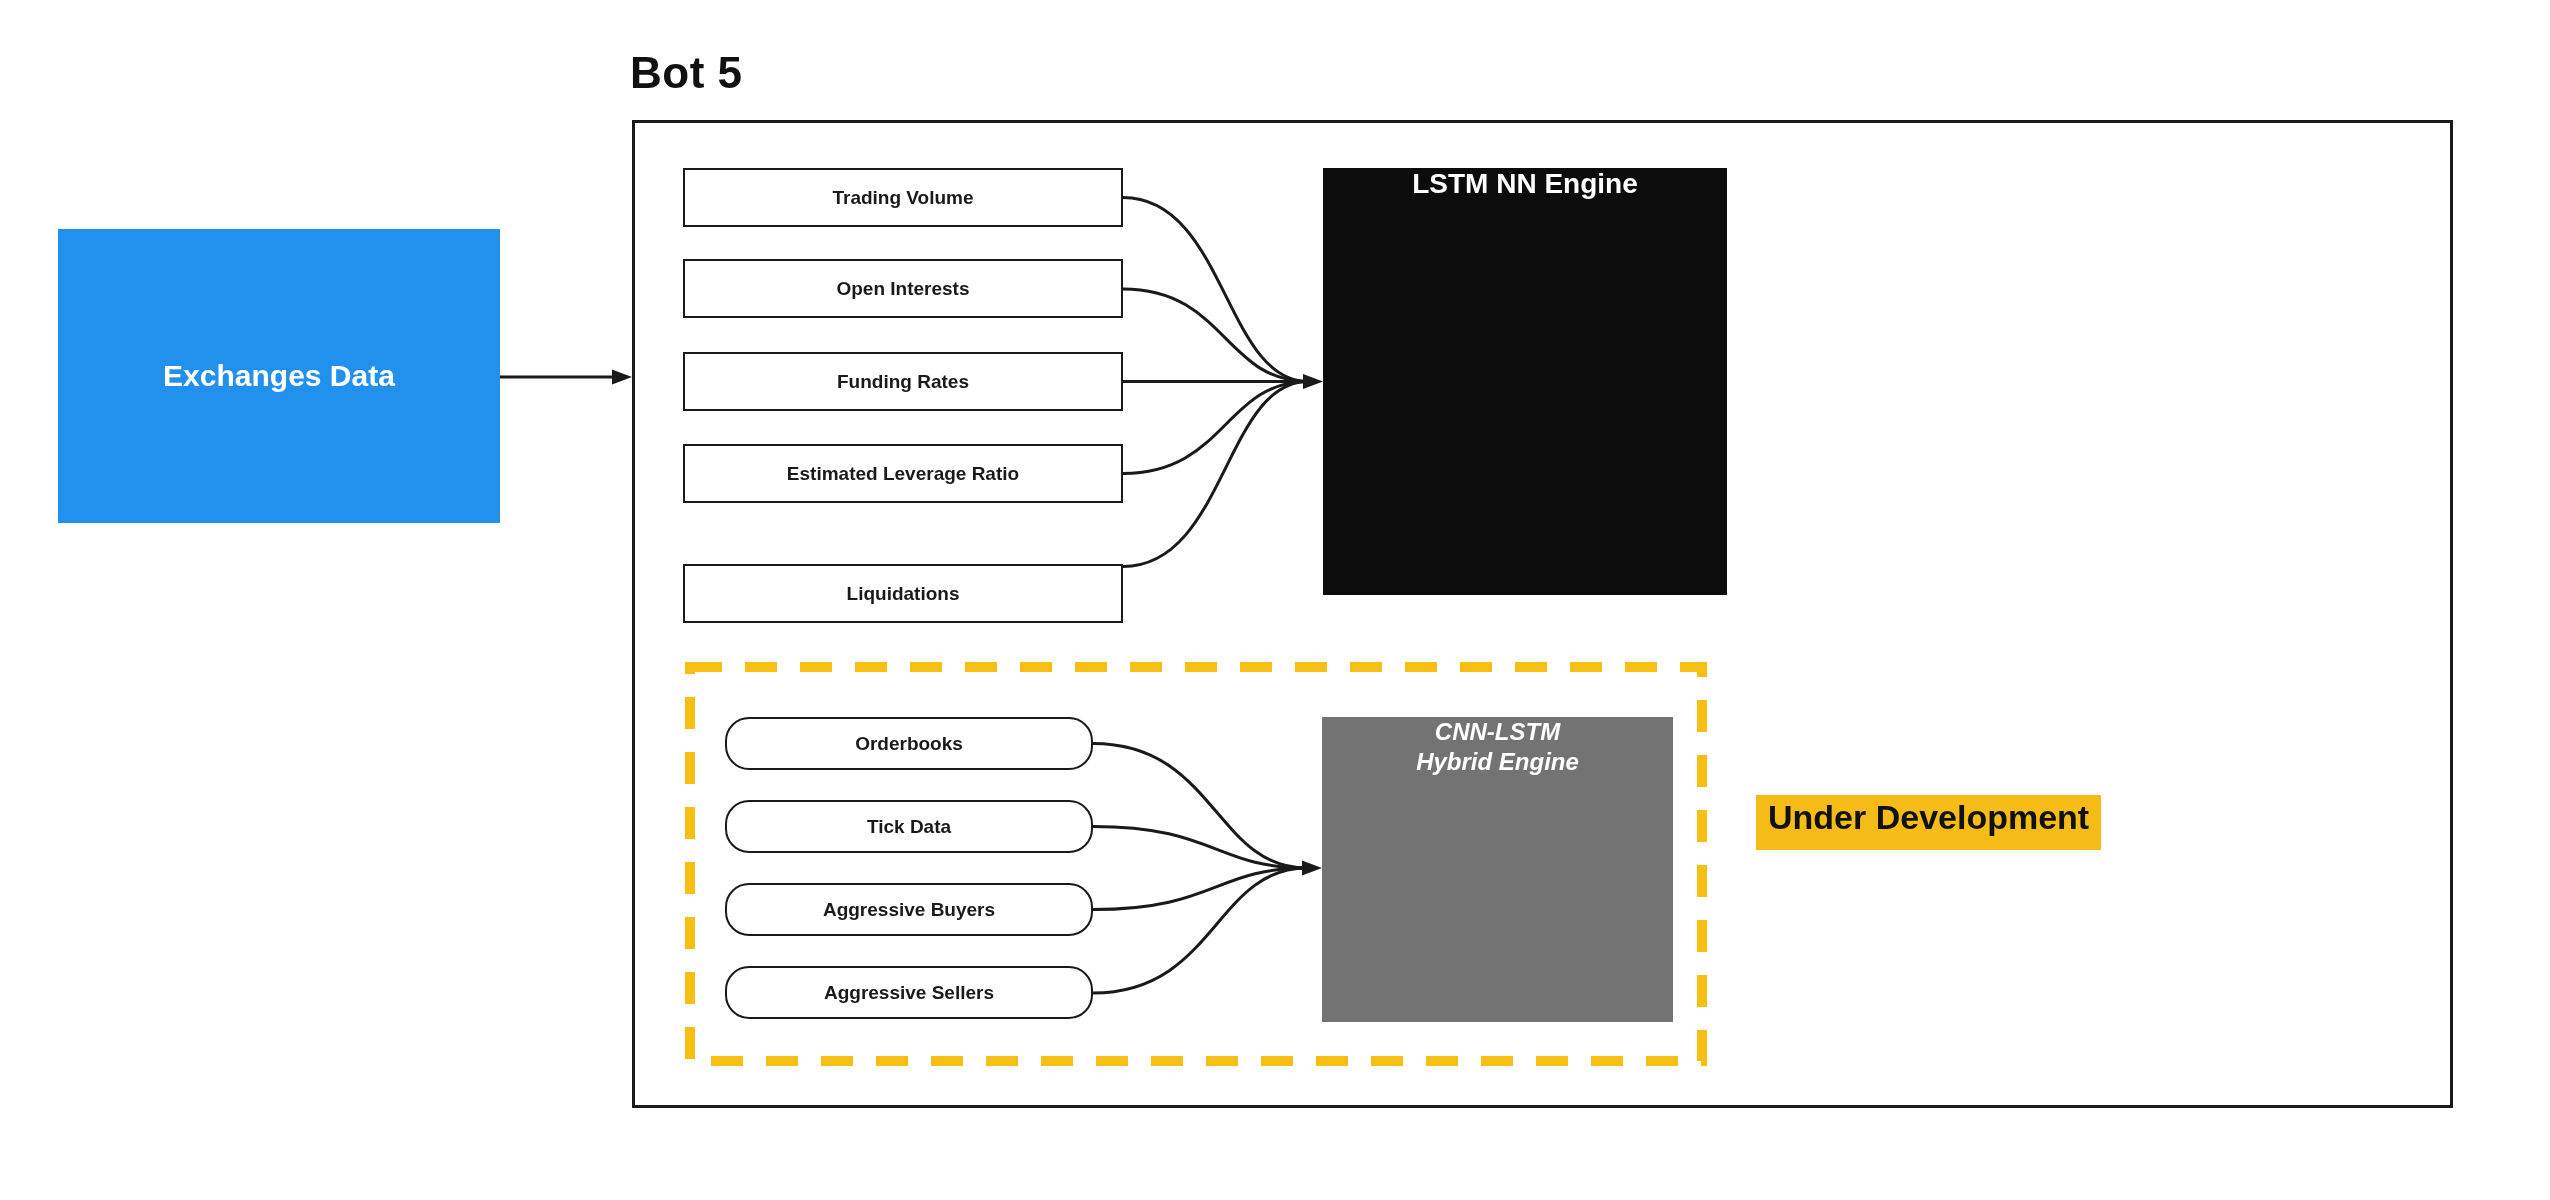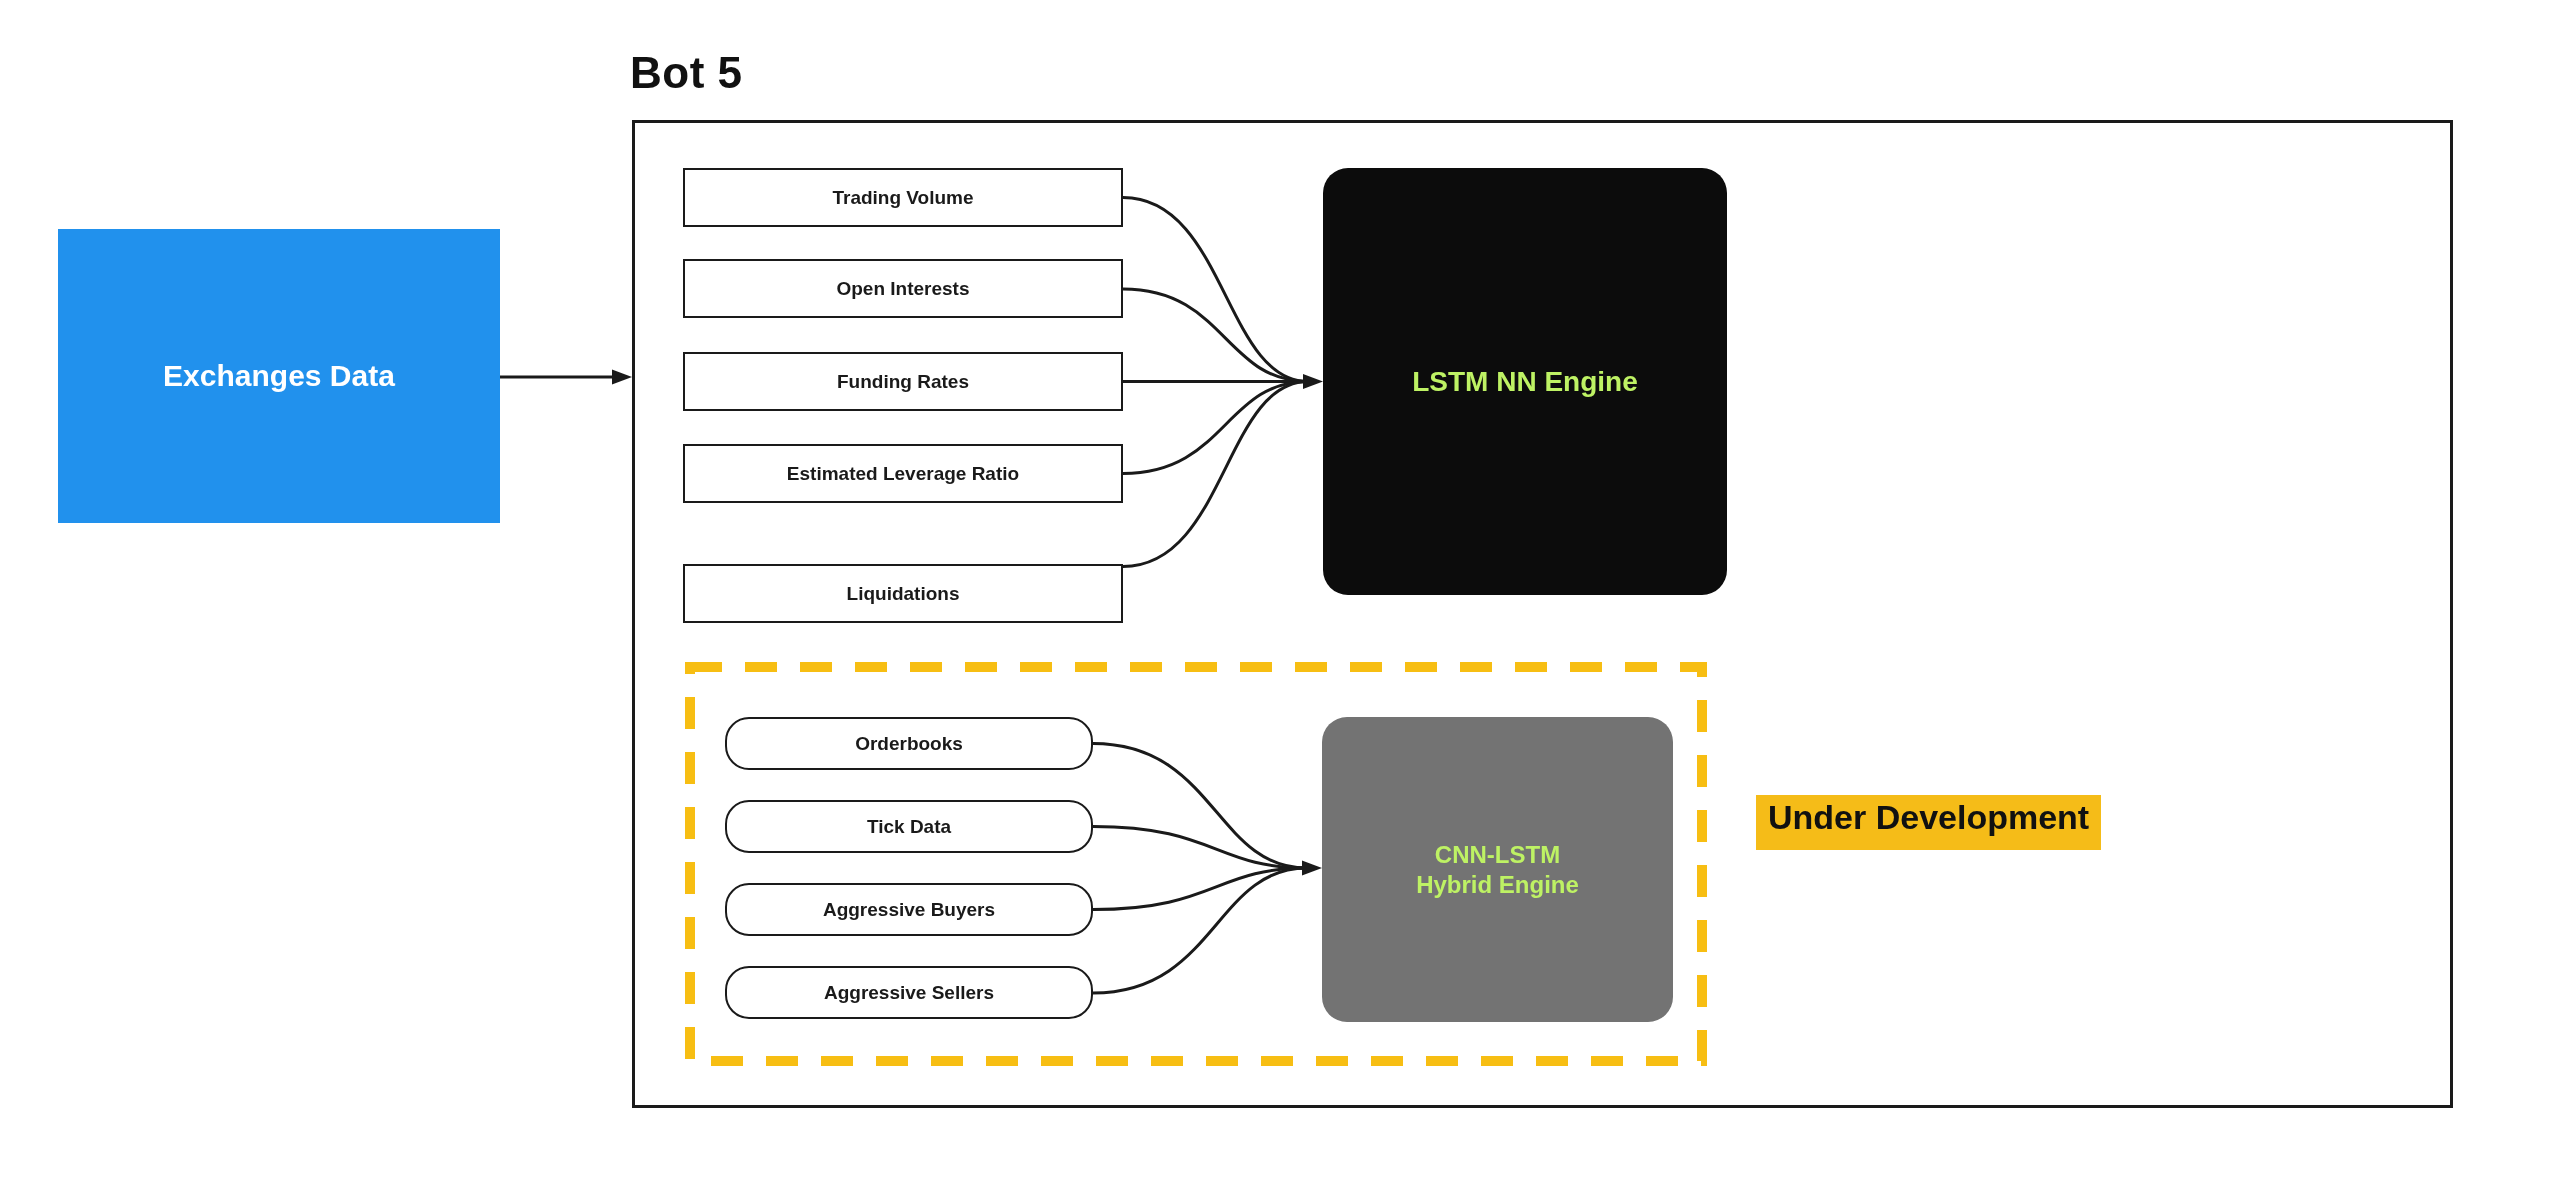--- a/index.html
+++ b/index.html
@@ -53,39 +53,39 @@
     display: flex; align-items: center; justify-content: center;
     text-align: center;
     z-index: 2;
   }
   .input-box.small {
     left: 725px;
     width: 368px; height: 53px; border-radius: 24px;
   }
   .engine-box {
     display: flex; flex-direction: column;
-    align-items: center; justify-content: center;
-    color: #bef264;
+    align-items: center; 
+    color: #ffffff;
     font-weight: bold;
     text-align: center;
     z-index: 2;
-    border-radius: 25px;
   }
   .engine-lstm {
     left: 1323px; top: 168px;
     width: 404px; height: 427px;
     background: var(--engine-black);
     font-size: 28px;
   }
   .engine-cnn {
     left: 1322px; top: 717px;
     width: 351px; height: 305px;
     background: var(--engine-gray);
     font-size: 24px;
     line-height: 30px;
+    font-style: italic;
   }
   .status-label {
     left: 1756px; top: 795px;
     background: var(--highlight);
     color: #111111;
     font-size: 34px; font-weight: bold;
     padding: 3px 12px 13px 12px;
     white-space: nowrap;
     z-index: 2;
   }

